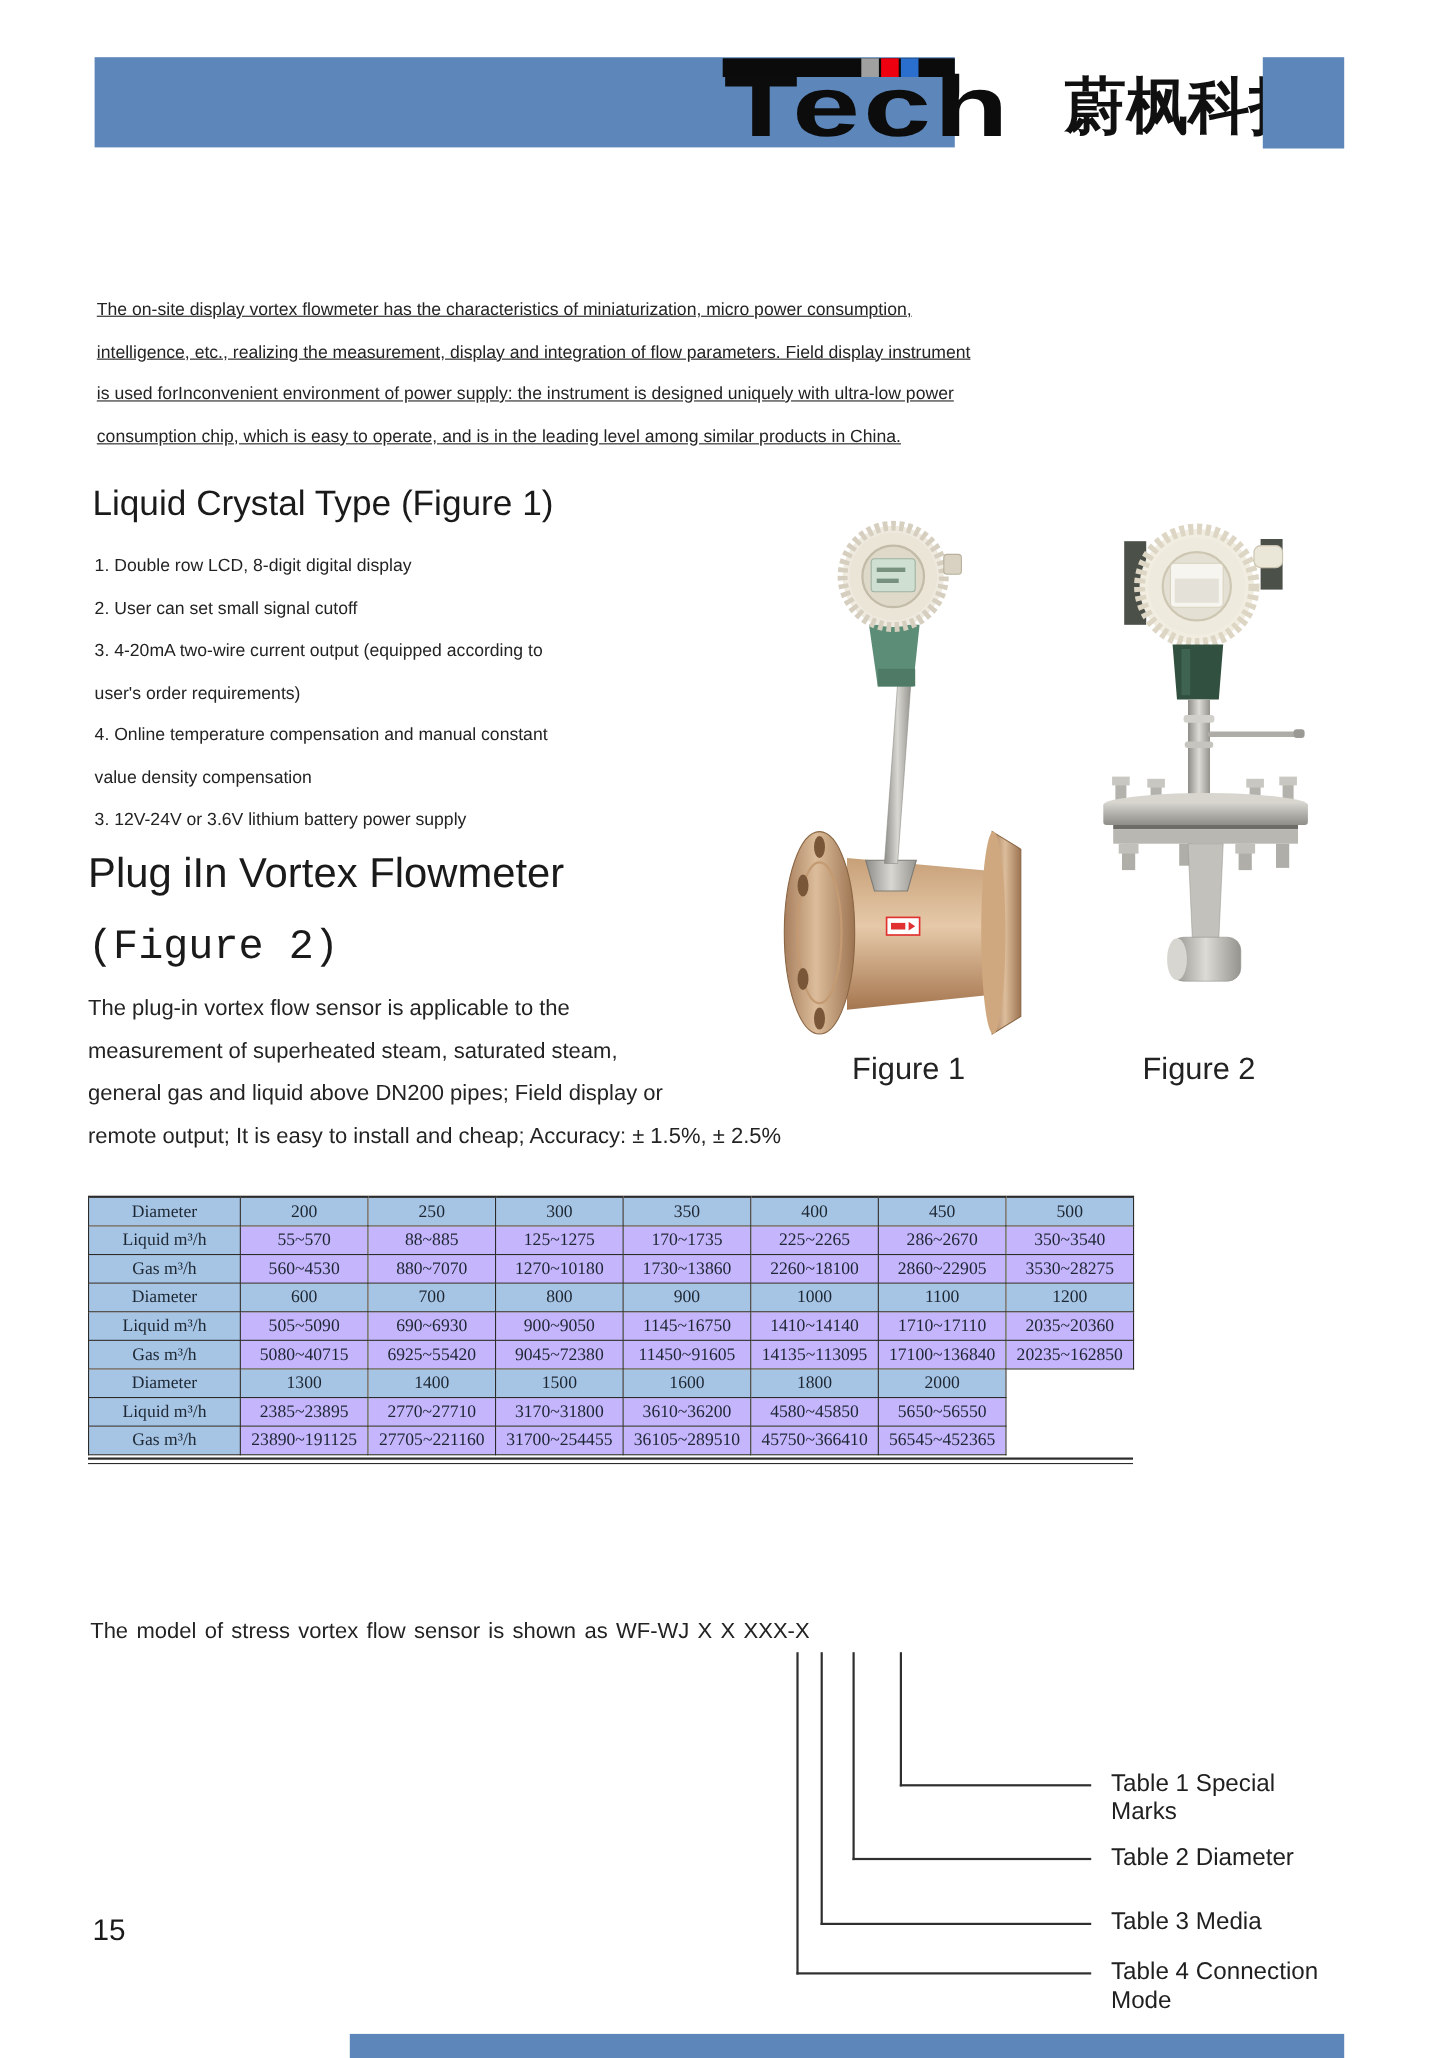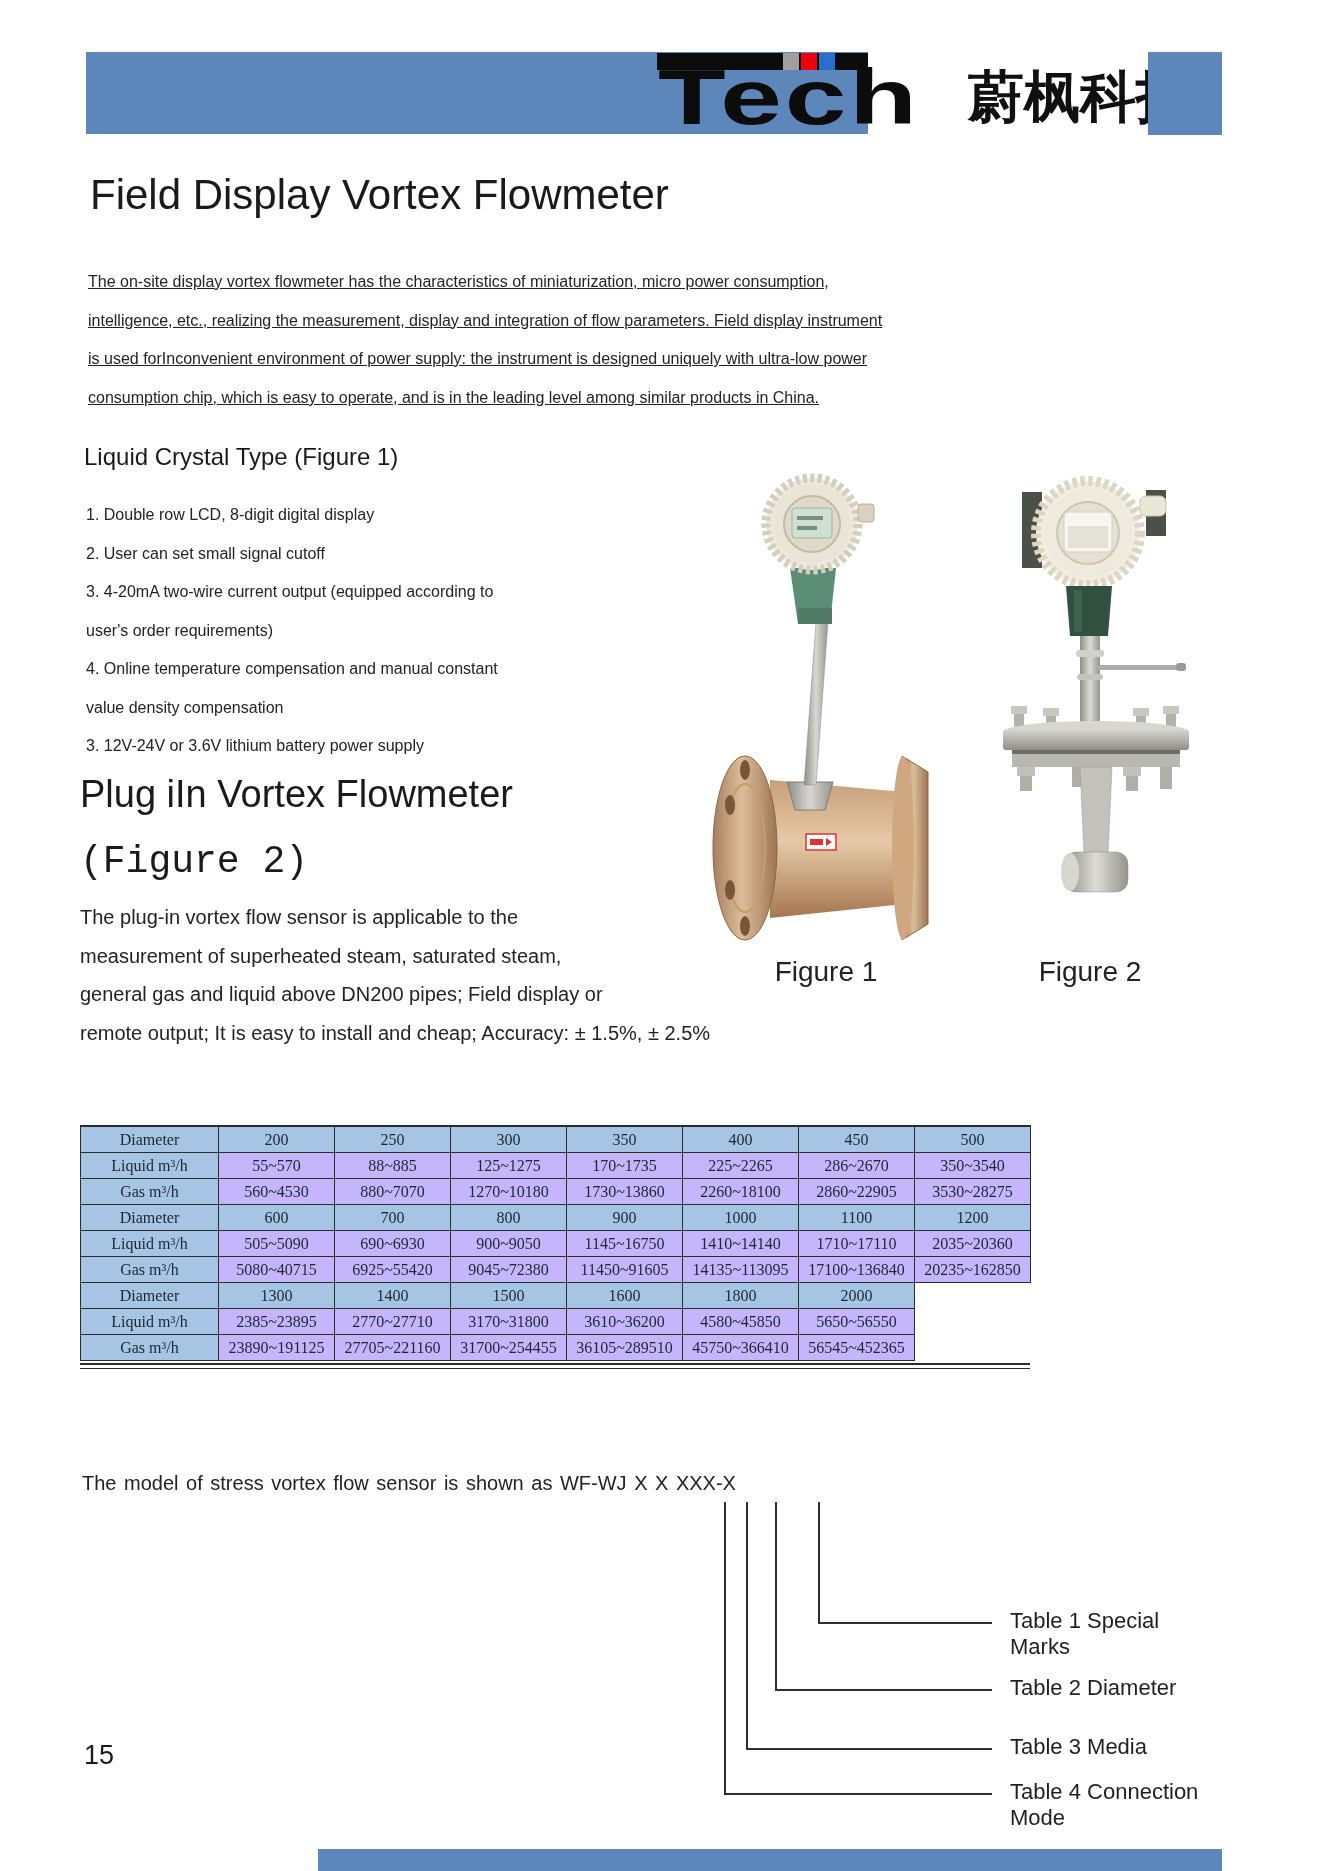--- a/index.html
+++ b/index.html
@@ -16,35 +16,35 @@
   .sq-blue{left:819px;background:#2a6fce;}
   .logo-tech{left:658px;top:60px;font-size:78px;font-weight:bold;color:#0c0c0c;line-height:74px;
              letter-spacing:2px;transform:scaleX(1.42);transform-origin:left top;}
   .logo-cn{left:968px;top:66px;font-size:56px;line-height:62px;color:#101010;
            font-family:"DejaVu Sans",sans-serif;font-weight:bold;}
   .hdr-sq-right{left:1148px;top:52px;width:84px;height:83px;background:#5d87ba;}
 
   
   .t-title{left:90px;top:170px;font-size:42px;line-height:50px;color:#1a1a1a;}
   .intro{left:88px;top:263px;font-size:16px;line-height:38.5px;color:#232323;text-decoration:underline;}
-  .h-lc{left:84px;top:434px;font-size:24px;line-height:46px;color:#1a1a1a;}
+  .h-lc{left:84px;top:434px;font-size:32px;line-height:46px;color:#1a1a1a;}
   .lc-list{left:86px;top:496px;font-size:16px;line-height:38.5px;color:#232323;}
   .h-plug{left:80px;top:770px;font-size:38px;line-height:48px;color:#1a1a1a;}
   .h-fig2{left:80px;top:838px;font-size:38px;line-height:48px;color:#1a1a1a;font-family:Liberation Mono, monospace;}
   .plug-par{left:80px;top:898px;font-size:20px;line-height:38.5px;color:#232323;}
 
   
   .fig1-box{left:640px;top:440px;width:300px;height:545px;}
   .fig2-box{left:960px;top:440px;width:250px;height:520px;}
   .caption{top:956px;width:200px;text-align:center;font-size:28px;color:#222;}
   .cap1{left:726px;}
   .cap2{left:990px;}
 
   
-  .tbl-wrap{left:80px;top:1125px;width:950px;}
+  .tbl-wrap{left:80px;top:1087px;width:950px;}
   table.flow{border-collapse:collapse;table-layout:fixed;width:950px;
              font-family:"Liberation Serif","DejaVu Serif",serif;font-size:16px;color:#1d2733;}
   table.flow td{border:1px solid #2b2b2b;height:25px;text-align:center;padding:0 1px;
                 overflow:hidden;white-space:nowrap;}
   table.flow tr:first-child td{border-top:2px solid #2b2b2b;}
   td.label-cell{background:#a6c4e4;}
   td.diam-cell{background:#a6c4e4;}
   td.data-cell{background:#c4b5fd;}
   .dbl-line{margin-top:2px;width:950px;height:3px;border-top:2px solid #2b2b2b;border-bottom:1px solid #2b2b2b;}
 
@@ -77,21 +77,20 @@
 
   <div class="abs hdr-bar"></div>
   <div class="abs hdr-topbar"></div>
   <div class="abs sq sq-gray"></div>
   <div class="abs sq sq-red"></div>
   <div class="abs sq sq-blue"></div>
   <div class="abs logo-tech">Tech</div>
   <div class="abs logo-cn">蔚枫科技</div>
   <div class="abs hdr-sq-right"></div>
 
-  <div class="abs t-title">Field Display Vortex Flowmeter</div>
   <div class="abs intro">
     <div>The on-site display vortex flowmeter has the characteristics of miniaturization, micro power consumption,</div>
     <div>intelligence, etc., realizing the measurement, display and integration of flow parameters. Field display instrument</div>
     <div>is used forInconvenient environment of power supply: the instrument is designed uniquely with ultra-low power</div>
     <div>consumption chip, which is easy to operate, and is in the leading level among similar products in China.</div>
   </div>
 
   <div class="abs h-lc">Liquid Crystal Type (Figure 1)</div>
   <div class="abs lc-list">
     <div>1. Double row LCD, 8-digit digital display</div>

